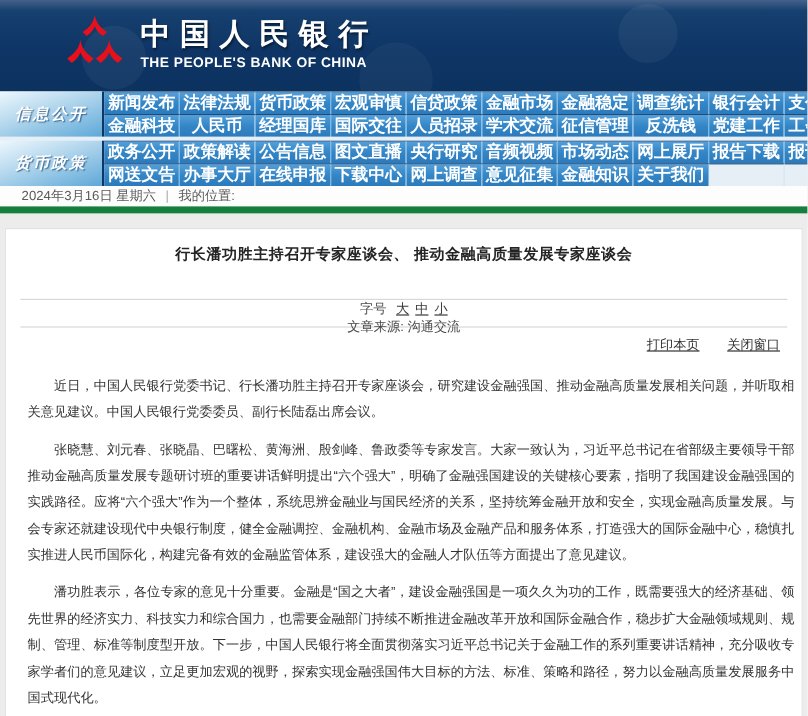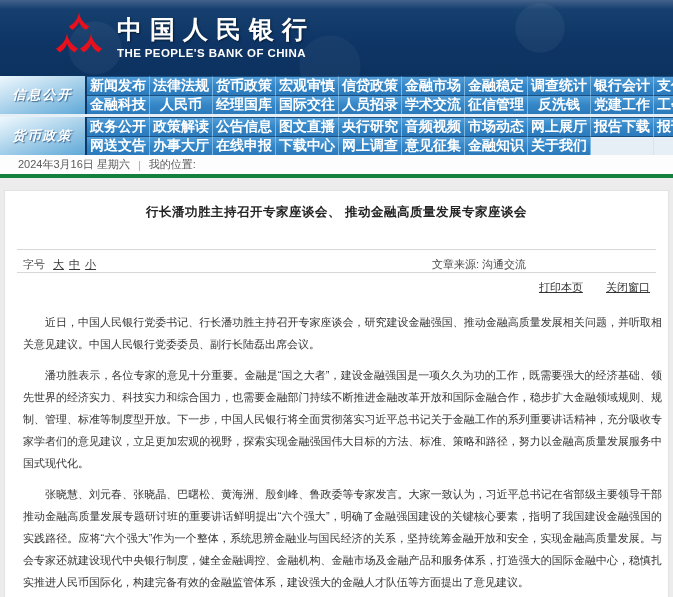--- a/index.html
+++ b/index.html
@@ -46,35 +46,35 @@
     background: linear-gradient(180deg, #539fd9 0%, #3486c7 50%, #2b7abc 100%);
     border-top: 1px solid #1a4d80;
     border-right: 1px solid #7db9e3;
     color: #fff; font-size: 14px; font-weight: bold;
     display: flex; align-items: center; justify-content: center;
     white-space: nowrap; overflow: hidden; cursor: pointer;
   }
   .nav-cell.empty { background: #e6eef6; border-right: 1px solid #d6e4f0; border-top: 1px solid #1a4d80; cursor: default; }
   
   .breadcrumb-bar {
-    height: 23px; background: #fdfdfd; border-bottom: 4px solid #15803d;
+    height: 23px; background: #fdfdfd; border-bottom: 6px solid #15803d;
     display: flex; align-items: center;
     font-size: 11px; color: #5a5a5a; padding-left: 18px;
   }
   .breadcrumb-bar .pipe { margin: 0 8px; color: #aaa; }
   .breadcrumb-bar .sep { margin: 0 7px; color: #888; font-size: 10px; }
   .crumb { color: #5a5a5a; text-decoration: none; cursor: pointer; }
   .band { height: 12px; background: #ececec; }
   
   .card { background: #fff; margin: 0 4px; height: 466px; padding-top: 13px; border: 1px solid #e3e3e3; border-bottom: none; }
   .title { font-size: 12.5px; font-weight: bold; color: #242424; text-align: center; letter-spacing: .5px; }
   .meta-row {
     margin: 28px 12px 0; border-top: 1px solid #d8d8d8; border-bottom: 1px solid #d8d8d8;
-    height: 24px; display: flex; align-items: flex-end;
-    font-size: 11px; color: #4a4a4a; padding: 0 6px;
+    height: 24px; display: flex; align-items: center;
+    font-size: 11px; color: #4a4a4a; padding: 0 6px; flex-direction: column;
   }
   .meta-left { flex: 1; }
   .meta-center { flex: 1.2; text-align: center; }
   .meta-right { flex: 1; text-align: right; }
   .size-link { color: #3a3a3a; text-decoration: underline; margin-left: 5px; cursor: pointer; }
   .print-row { text-align: right; padding: 7px 18px 2px; font-size: 11px; }
   .print-row a { color: #333; text-decoration: underline; margin-left: 20px; cursor: pointer; }
   article { padding: 5px 6px 0 18px; font-size: 11px; line-height: 22px; color: #333; text-align: justify; }
   article p { text-indent: 2em; margin: 9px 0; }
 </style>
@@ -179,18 +179,18 @@
       </div>
     </div>
 
     <div class="print-row">
       <a>打印本页</a>
       <a>关闭窗口</a>
     </div>
 
     <article id="article-body">
         <p>近日，中国人民银行党委书记、行长潘功胜主持召开专家座谈会，研究建设金融强国、推动金融高质量发展相关问题，并听取相关意见建议。中国人民银行党委委员、副行长陆磊出席会议。</p>
+        <p>张晓慧、刘元春、张晓晶、巴曙松、黄海洲、殷剑峰、鲁政委等专家发言。大家一致认为，习近平总书记在省部级主要领导干部推动金融高质量发展专题研讨班的重要讲话鲜明提出“六个强大”，明确了金融强国建设的关键核心要素，指明了我国建设金融强国的实践路径。应将“六个强大”作为一个整体，系统思辨金融业与国民经济的关系，坚持统筹金融开放和安全，实现金融高质量发展。与会专家还就建设现代中央银行制度，健全金融调控、金融机构、金融市场及金融产品和服务体系，打造强大的国际金融中心，稳慎扎实推进人民币国际化，构建完备有效的金融监管体系，建设强大的金融人才队伍等方面提出了意见建议。</p>
         <p>潘功胜表示，各位专家的意见十分重要。金融是“国之大者”，建设金融强国是一项久久为功的工作，既需要强大的经济基础、领先世界的经济实力、科技实力和综合国力，也需要金融部门持续不断推进金融改革开放和国际金融合作，稳步扩大金融领域规则、规制、管理、标准等制度型开放。下一步，中国人民银行将全面贯彻落实习近平总书记关于金融工作的系列重要讲话精神，充分吸收专家学者们的意见建议，立足更加宏观的视野，探索实现金融强国伟大目标的方法、标准、策略和路径，努力以金融高质量发展服务中国式现代化。</p>
-        <p>张晓慧、刘元春、张晓晶、巴曙松、黄海洲、殷剑峰、鲁政委等专家发言。大家一致认为，习近平总书记在省部级主要领导干部推动金融高质量发展专题研讨班的重要讲话鲜明提出“六个强大”，明确了金融强国建设的关键核心要素，指明了我国建设金融强国的实践路径。应将“六个强大”作为一个整体，系统思辨金融业与国民经济的关系，坚持统筹金融开放和安全，实现金融高质量发展。与会专家还就建设现代中央银行制度，健全金融调控、金融机构、金融市场及金融产品和服务体系，打造强大的国际金融中心，稳慎扎实推进人民币国际化，构建完备有效的金融监管体系，建设强大的金融人才队伍等方面提出了意见建议。</p>
       </article>
   </main>
 
 </div>
 
 </body></html>

